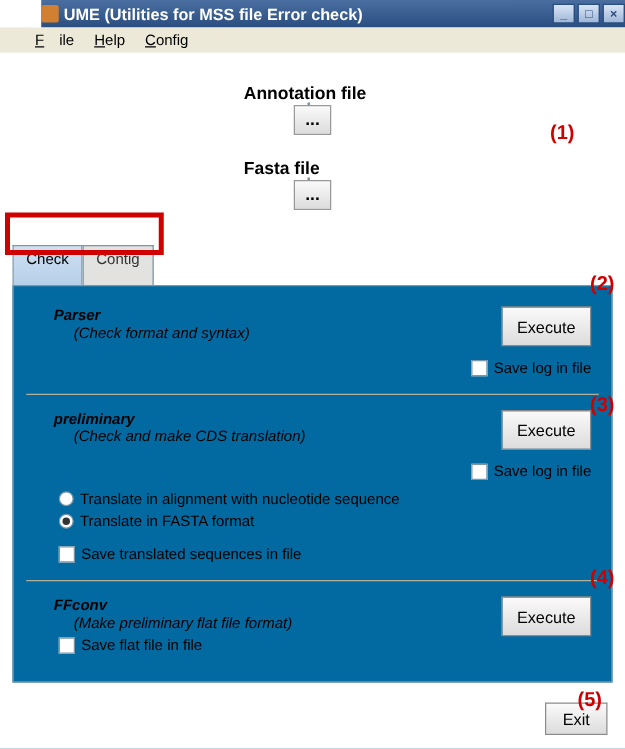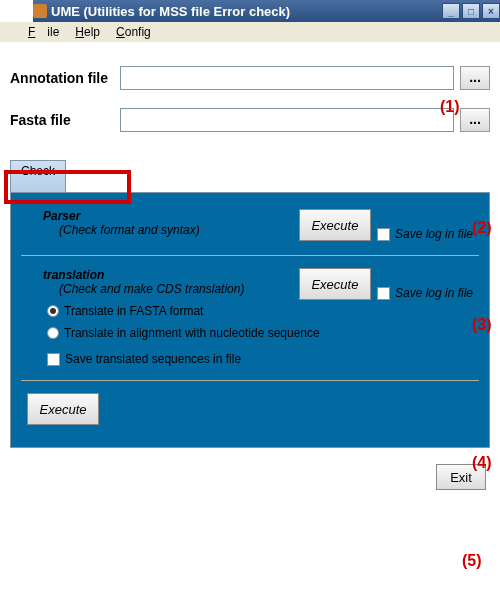--- a/index.html
+++ b/index.html
@@ -47,20 +47,21 @@
   }
   .menubar span { padding: 2px 6px; cursor: default; }
   .menubar span u { text-decoration: underline; }
   .client {
     padding: 6px;
   }
   .filerow {
     display: flex;
     align-items: center;
     margin: 18px 4px 6px 4px;
+    flex-direction: column;
   }
   .filerow label {
     width: 110px;
     font-weight: bold;
     font-size: 14px;
   }
   .textfield {
     flex: 1;
     height: 24px;
     border: 1px solid #7a96a8;
@@ -143,21 +144,21 @@
   .radio {
     width: 12px; height: 12px;
     border: 1px solid #7a96a8;
     border-radius: 50%;
     background: #fff;
     display:flex; align-items:center; justify-content:center;
     flex-shrink:0;
   }
   .radio .dot { width:6px;height:6px;border-radius:50%;background:#333; }
   .rightstack {
-    display:flex; align-items:flex-end; gap:6px;font-style:italic;
+    display:flex; flex-direction:column; align-items:flex-end; gap:6px;
   }
   .exitbtn {
     width: 50px; height: 26px;
     background: linear-gradient(#fafafa,#dcdcdc);
     border: 1px solid #8a8a8a;
     font-size: 13px;
     display:flex; align-items:center; justify-content:center;
     margin-left:auto; margin-right:8px; margin-top:16px;
   }
 </style>
@@ -189,20 +190,21 @@
   </div>
 
   <div class="filerow">
     <label>Fasta  file</label>
     <div class="textfield"></div>
     <div class="browsebtn">...</div>
   </div>
 
   <div class="tabrow">
     <div class="tab">Check</div>
+    <div class="tab inactive">Contig</div>
   </div>
 
   <div class="tabpanel">
 
     <div class="section">
       <div class="section-head">
         <div>
           <div class="section-title">Parser</div>
           <div class="section-sub">(Check format and syntax)</div>
         </div>
@@ -214,51 +216,59 @@
           </div>
         </div>
       </div>
     </div>
 
     <div class="hr"></div>
 
     <div class="section">
       <div class="section-head">
         <div>
-          <div class="section-title">translation</div>
+          <div class="section-title">preliminary</div>
           <div class="section-sub">(Check and make CDS translation)</div>
         </div>
         <div class="rightstack">
           <div class="execbtn">Execute</div>
           <div class="chkrow" style="margin-top:4px">
             <div class="chkbox"></div>
             <span>Save log in file</span>
           </div>
         </div>
       </div>
+      <div class="chkrow" style="margin-left:20px;">
+        <div class="radio"></div>
+        <span>Translate in alignment with nucleotide sequence</span>
+      </div>
       <div class="chkrow" style="margin-left:20px; margin-top:4px;">
         <div class="radio">
             <div class="dot"></div>
           </div>
         <span>Translate in FASTA format</span>
       </div>
-      <div class="chkrow" style="margin-left:20px;">
-        <div class="radio"></div>
-        <span>Translate in alignment with nucleotide sequence</span>
-      </div>
       <div class="chkrow" style="margin-left:20px; margin-top:12px;">
         <div class="chkbox"></div>
         <span>Save translated sequences in file</span>
       </div>
     </div>
 
     <div class="hr"></div>
 
     <div class="section">
       <div class="section-head">
+        <div>
+          <div class="section-title">FFconv</div>
+          <div class="section-sub">(Make preliminary flat file format)</div>
+          <div class="chkrow" style="margin-left:20px; margin-top:4px;">
+            <div class="chkbox"></div>
+            <span>Save flat file in file</span>
+          </div>
+        </div>
         <div class="rightstack">
           <div class="execbtn">Execute</div>
         </div>
       </div>
     </div>
 
   </div>
 
   <div style="display:flex;">
     <div class="exitbtn">Exit</div>

